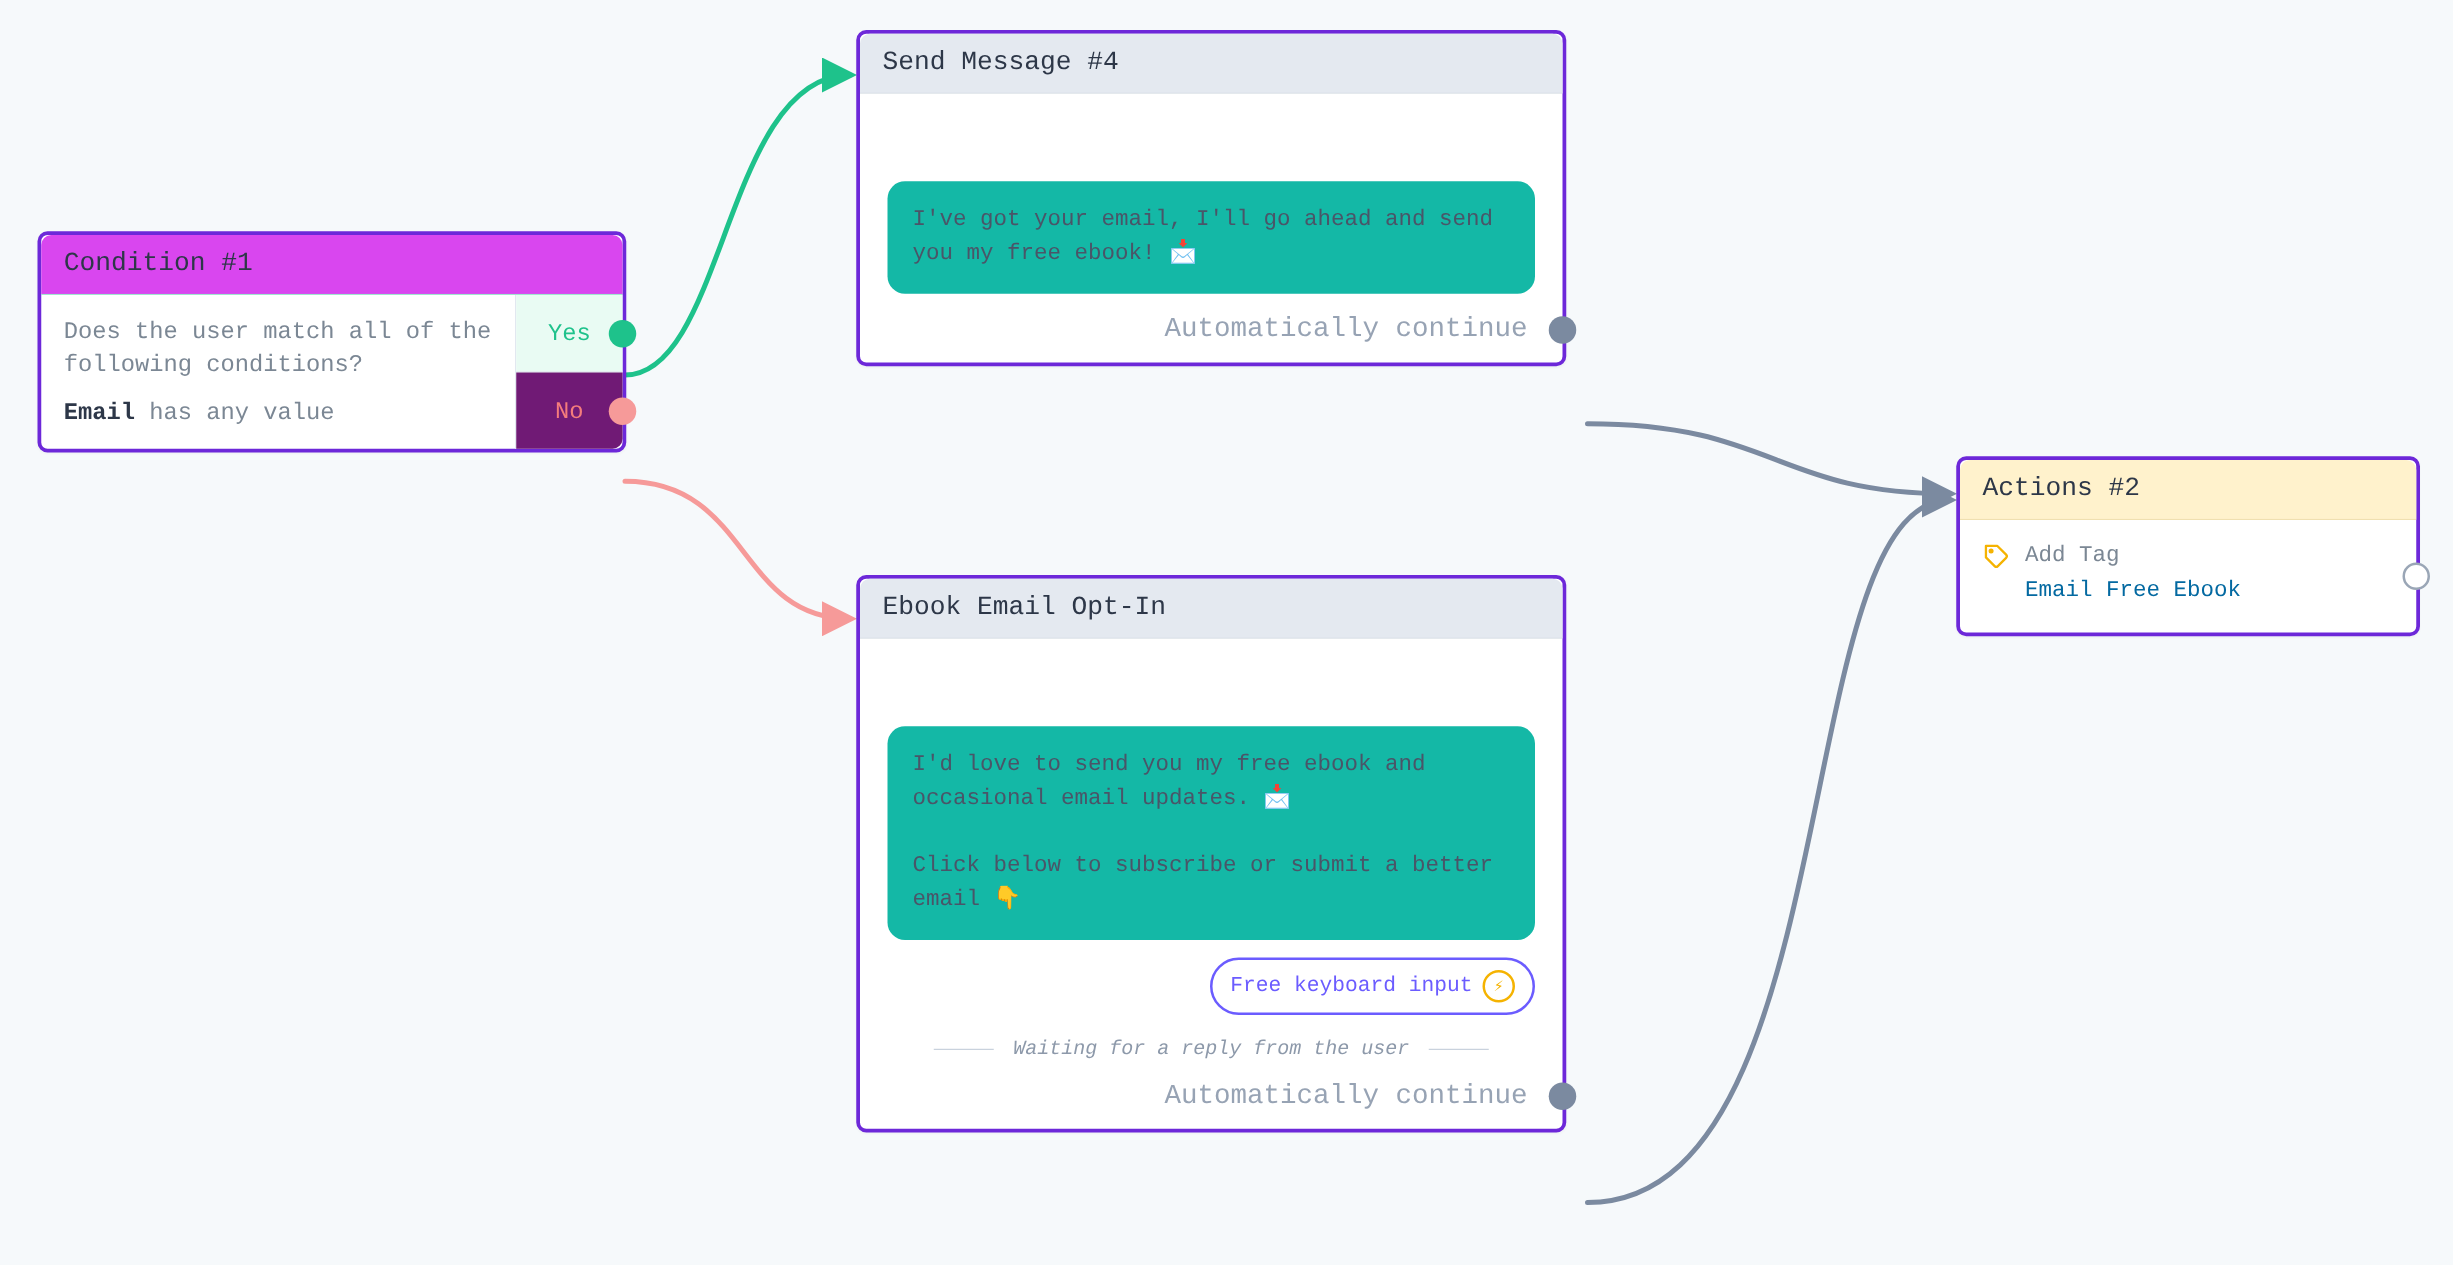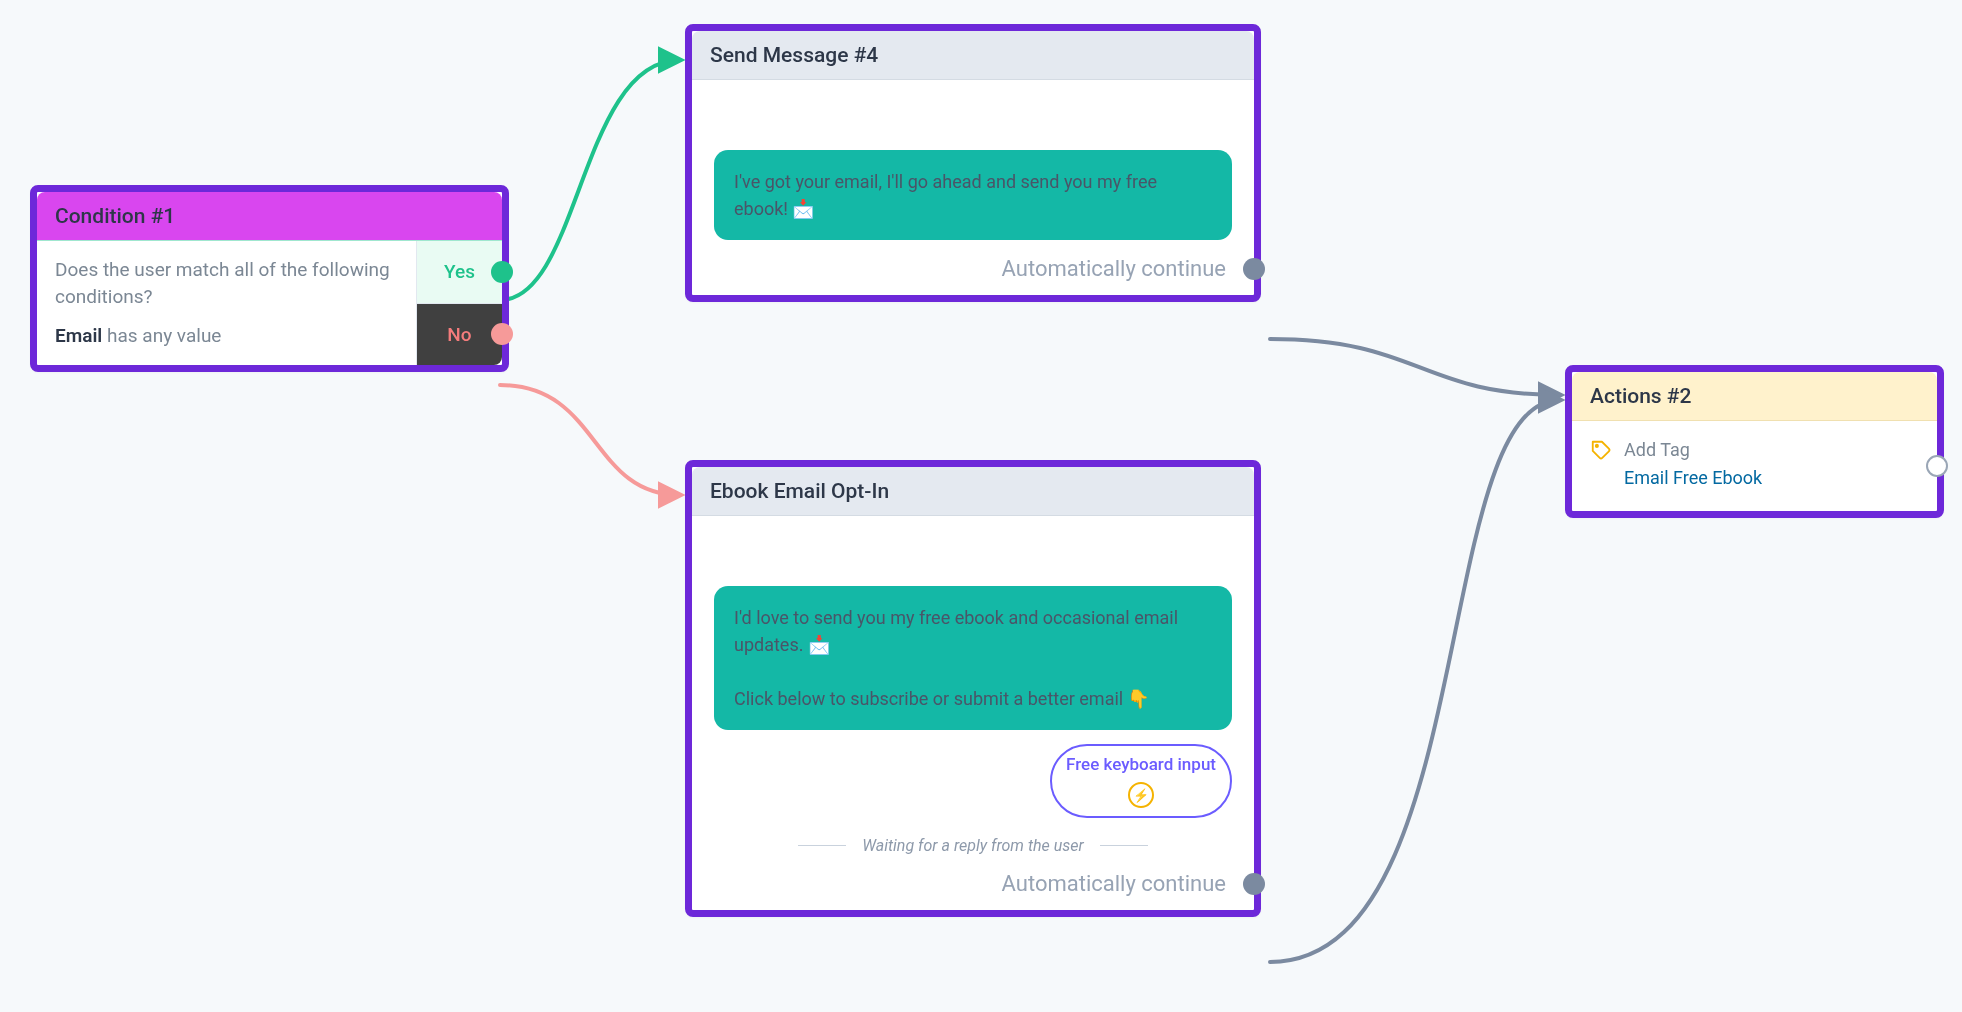--- a/index.html
+++ b/index.html
@@ -8,23 +8,24 @@
     font-family:-apple-system,BlinkMacSystemFont,"Segoe UI",Roboto,"Helvetica Neue",Arial,sans-serif;
     color:#2d3748;
     overflow:hidden;
   }
   .canvas{position:relative;width:1962px;height:1012px;}
   svg.connectors{position:absolute;top:0;left:0;width:1962px;height:1012px;pointer-events:none;}
 
   .node{
     position:absolute;
     background:#fff;
-    border:7px solid #6d28d9;
+    border:3px solid #6d28d9;
     border-radius:8px;
     box-shadow:0 1px 2px rgba(0,0,0,0.03);
+    font-family:Liberation Mono, monospace;
   }
   .node-header{
     padding:12px 18px;
     font-size:21px;
     font-weight:500;
     border-bottom:1px solid #d4dbe3;
     border-radius:8px 8px 0 0;
   }
   .hdr-teal{background:#d946ef;border-bottom-color:#a0e7cf;}
   .hdr-grey{background:#e4e9f0;}
@@ -36,21 +37,21 @@
   .cond-q{color:#7b8794;line-height:1.4;margin-bottom:14px;}
   .cond-rule{color:#2d3748;}
   .cond-rule .field{font-weight:600;color:#2d3748;}
   .cond-rule .op{color:#7b8794;}
   .cond-right{width:85px;display:flex;flex-direction:column;border-left:1px solid #e2e8f0;justify-content:flex-end;}
   .cond-branch{
     flex:1;display:flex;align-items:center;justify-content:center;
     font-size:19px;font-weight:500;position:relative;
   }
   .branch-yes{background:#e9fbf3;color:#1ec28b;border-bottom:1px solid #e2e8f0;}
-  .branch-no{background:#404040;color:#f47c7c;border-bottom-right-radius:8px;}
+  .branch-no{background:#701a75;color:#f47c7c;border-bottom-right-radius:8px;}
   .branch-dot{
     position:absolute;right:-11px;top:50%;transform:translateY(-50%);
     width:22px;height:22px;border-radius:50%;
   }
   .dot-green{background:#1ec28b;}
   .dot-red{background:#f69a99;}
 
   
   .msg-body{padding:22px 22px 14px 22px;}
   .bubble{
@@ -63,21 +64,21 @@
   }
   .auto-dot{
     position:absolute;right:-33px;top:50%;transform:translateY(-50%);
     width:22px;height:22px;border-radius:50%;background:#7b8aa0;
   }
 
   .chip{
     display:inline-flex;align-items:center;gap:8px;
     border:2px solid #6b5cff;border-radius:999px;
     padding:8px 14px;font-size:17px;color:#6b5cff;font-weight:500;
-    background:#fff;margin-top:14px;float:right;flex-direction:column;
+    background:#fff;margin-top:14px;float:right;
   }
   .chip .bolt{
     width:22px;height:22px;border-radius:50%;border:2px solid #f5b301;
     display:inline-flex;align-items:center;justify-content:center;color:#f5b301;font-size:13px;font-weight:bold;
   }
   .clear{clear:both;}
 
   .waiting{
     display:flex;align-items:center;gap:16px;margin-top:18px;
     font-size:16px;font-style:italic;color:#8d99aa;justify-content:center;

